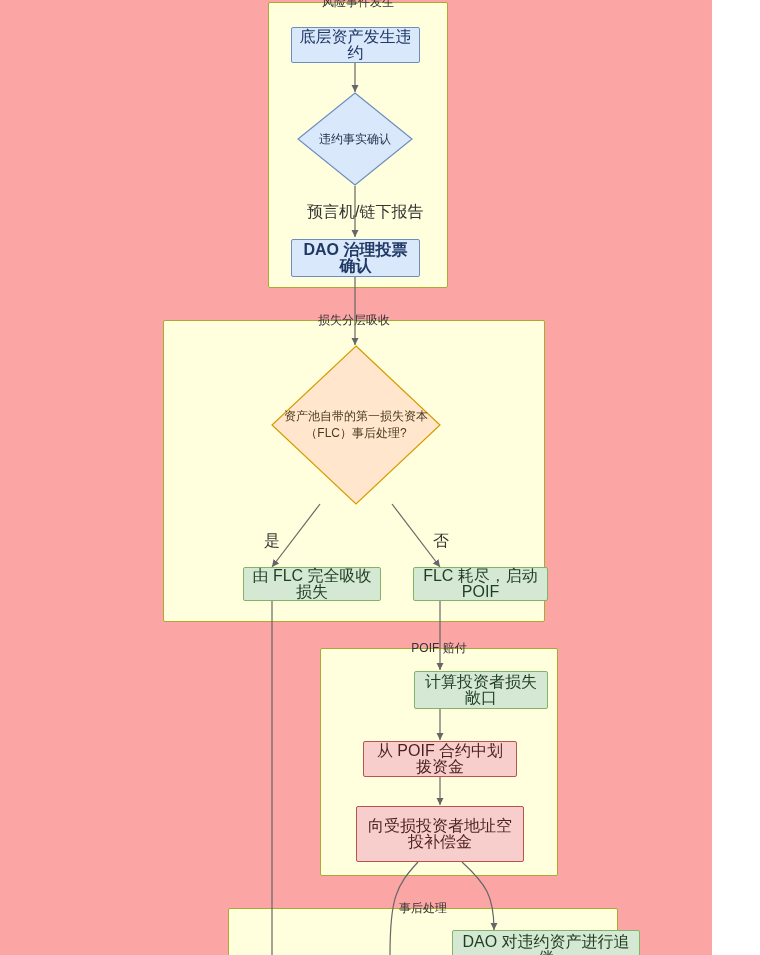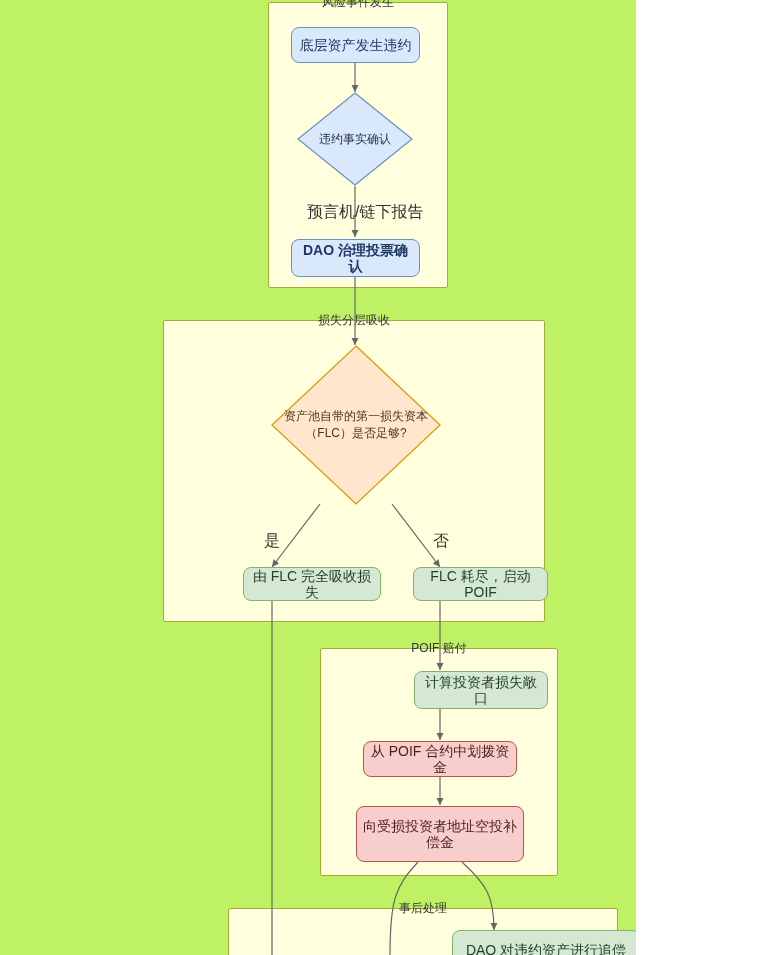--- a/index.html
+++ b/index.html
@@ -4,23 +4,23 @@
 <style>
   * { box-sizing: border-box; }
   html, body {
     margin: 0;
     padding: 0;
     background: #ffffff;
     font-family: "Liberation Sans", "DejaVu Sans", sans-serif;
   }
   #canvas {
     position: relative;
-    width: 636px;
+    width: 712px;
     height: 955px;
-    background: #bef264;
+    background: #fca5a5;
     overflow: hidden;
   }
   svg.wires {
     position: absolute;
     left: 0;
     top: 0;
     width: 760px;
     height: 955px;
     pointer-events: none;
   }
@@ -43,23 +43,23 @@
     padding: 0 4px;
     line-height: 16px;
   }
   
   .node {
     position: absolute;
     display: flex;
     align-items: center;
     justify-content: center;
     text-align: center;
-    font-size: 14px;
+    font-size: 16px;
     line-height: 16px;
-    border-radius: 8px;
+    border-radius: 2px;
     padding: 2px 6px;
   }
   .node.blue {
     background: #dae8fc;
     border: 1px solid #6c8ebf;
     color: #1f3864;
   }
   .node.green {
     background: #d5e8d4;
     border: 1px solid #82b366;
@@ -179,21 +179,21 @@
     <span>DAO 治理投票确认</span>
   </div>
 
   <div class="diamond tan" style="left:271px; top:345px; width:170px; height:160px;">
     <svg class="shape" viewBox="0 0 170 160" preserveAspectRatio="none">
       <polygon points="85,1 169,80 85,159 1,80" fill="#ffe6cc" stroke="#d79b00" stroke-width="1.2"></polygon>
     </svg>
     <div class="dlabel">
       <div>
         <div>资产池自带的第一损失资本</div>
-        <div>（FLC）是否足够?</div>
+        <div>（FLC）事后处理?</div>
       </div>
     </div>
   </div>
 
   <div class="edge-label" style="left:261px; top:533px; width:22px;">
     <span>是</span>
   </div>
 
   <div class="edge-label" style="left:430px; top:533px; width:22px;">
     <span>否</span>

